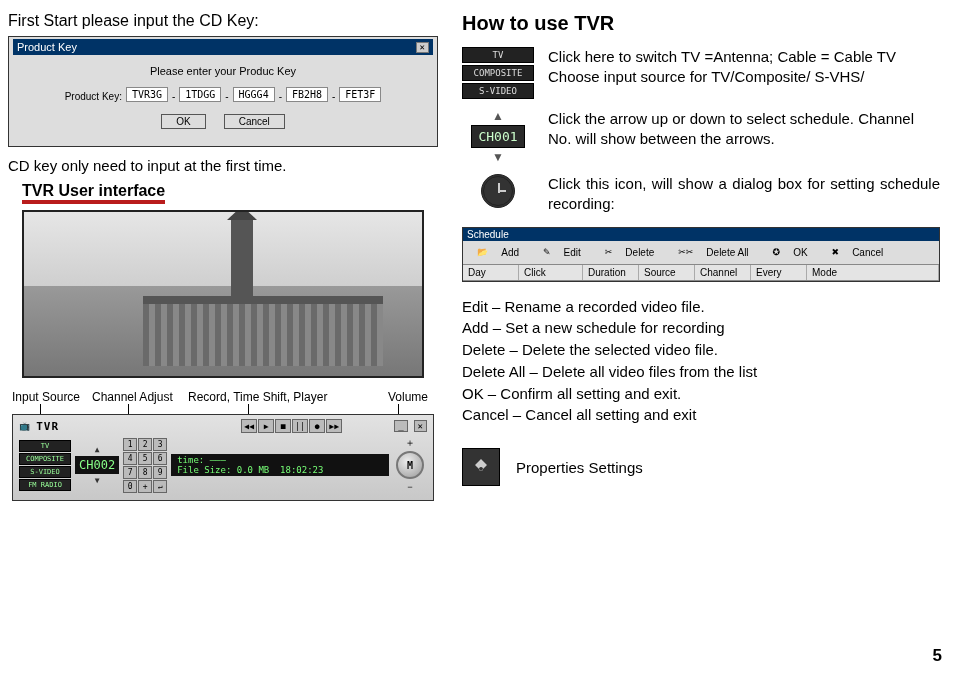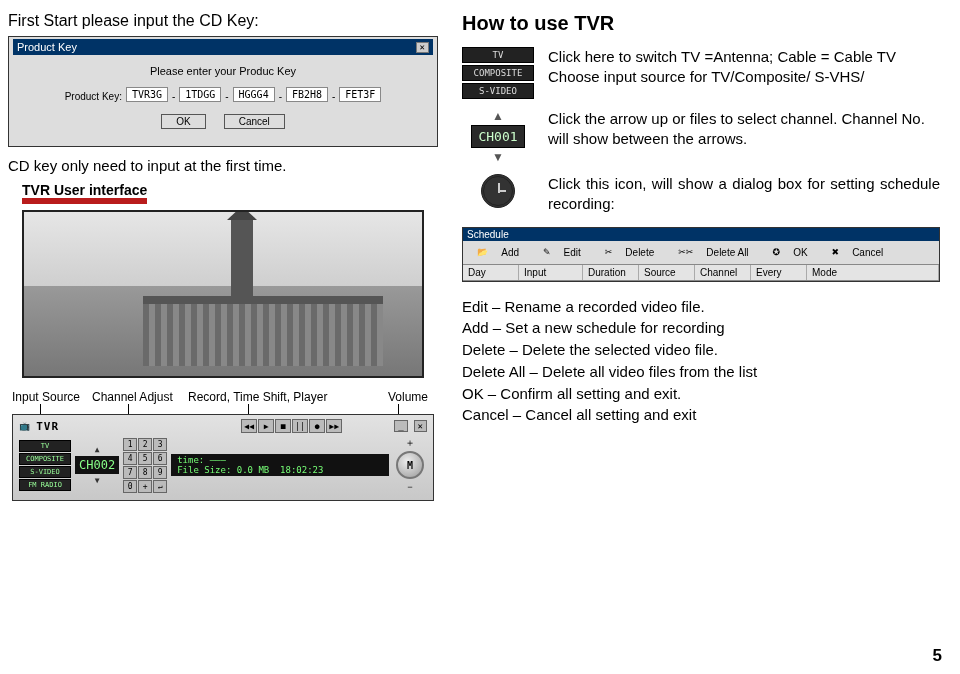--- a/index.html
+++ b/index.html
@@ -95,23 +95,23 @@
     margin-top: 12px;
   }
   .win-btn {
     border: 1px solid #555;
     background: #ddd;
     font-size: 10px;
     padding: 1px 14px;
     font-family: Tahoma, Arial, sans-serif;
   }
   .tvr-heading {
-    font-size: 14px;
+    font-size: 16px;
     font-weight: 700;
-    border-bottom: 6px solid #b91c1c;
+    border-bottom: 4px solid #b91c1c;
     display: inline-block;
     margin: 8px 1px 6px 14px;
   }
   .photo {
     margin: 0 14px 8px 14px;
     height: 168px;
     border: 2px solid #222;
     background:
       linear-gradient(to bottom, #e6e6e6 0%, #cfcfcf 45%, #999 45%, #777 100%);
     position: relative;
@@ -548,21 +548,21 @@
     <div class="rrow">
       <div class="ch-img">
         <div class="arrows">
             <span>▲</span>
           </div>
         <div class="disp">CH001</div>
         <div class="arrows">
             <span>▼</span>
           </div>
       </div>
-      <div class="txt">Click the arrow up or files to select channel. Channel No. will show between the arrows.</div>
+      <div class="txt">Click the arrow up or down to select schedule. Channel No. will show between the arrows.</div>
     </div>
 
     <div class="rrow">
       <div class="clock-img">
         <div class="clock-icon"></div>
       </div>
       <div class="txt" style="text-align:justify">Click this icon, will show a dialog box for setting schedule recording:</div>
     </div>
 
     <div class="sched-dialog">
@@ -588,34 +588,42 @@
             <span class="ic">✪</span>
             <span>OK</span>
           </span>
         <span>
             <span class="ic">✖</span>
             <span>Cancel</span>
           </span>
       </div>
       <div class="sched-header">
         <span class="schw-day">Day</span>
-        <span class="schw-start">Input</span>
+        <span class="schw-start">Click</span>
         <span class="schw-dur">Duration</span>
         <span class="schw-src">Source</span>
         <span class="schw-ch">Channel</span>
         <span class="schw-ev">Every</span>
         <span class="schw-mode">Mode</span>
       </div>
     </div>
 
     <div class="defs">
       <div>Edit – Rename a recorded video file.</div>
       <div>Add – Set a new schedule for recording</div>
       <div>Delete – Delete the selected video file.</div>
       <div>Delete All – Delete all video files from the list</div>
       <div>OK – Confirm all setting and exit.</div>
       <div>Cancel – Cancel all setting and exit</div>
     </div>
 
+    <div class="prop-row">
+      <div class="prop-icon">
+        <svg viewBox="0 0 24 24">
+            <path fill="#ccc" d="M12 4 L18 10 L12 16 L6 10 Z M12 12 a2 2 0 1 0 0.01 0 Z"></path>
+          </svg>
+      </div>
+      <div style="font-size:15px">Properties Settings</div>
+    </div>
   </div>
 </div>
 
 <div class="page-num">5</div>
 
 </body></html>

